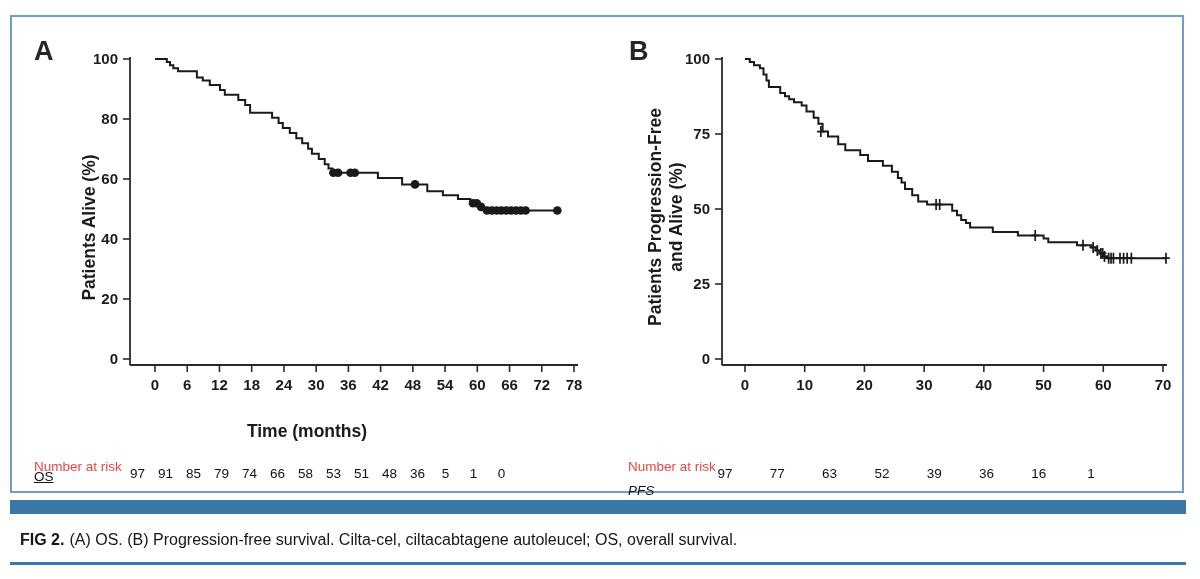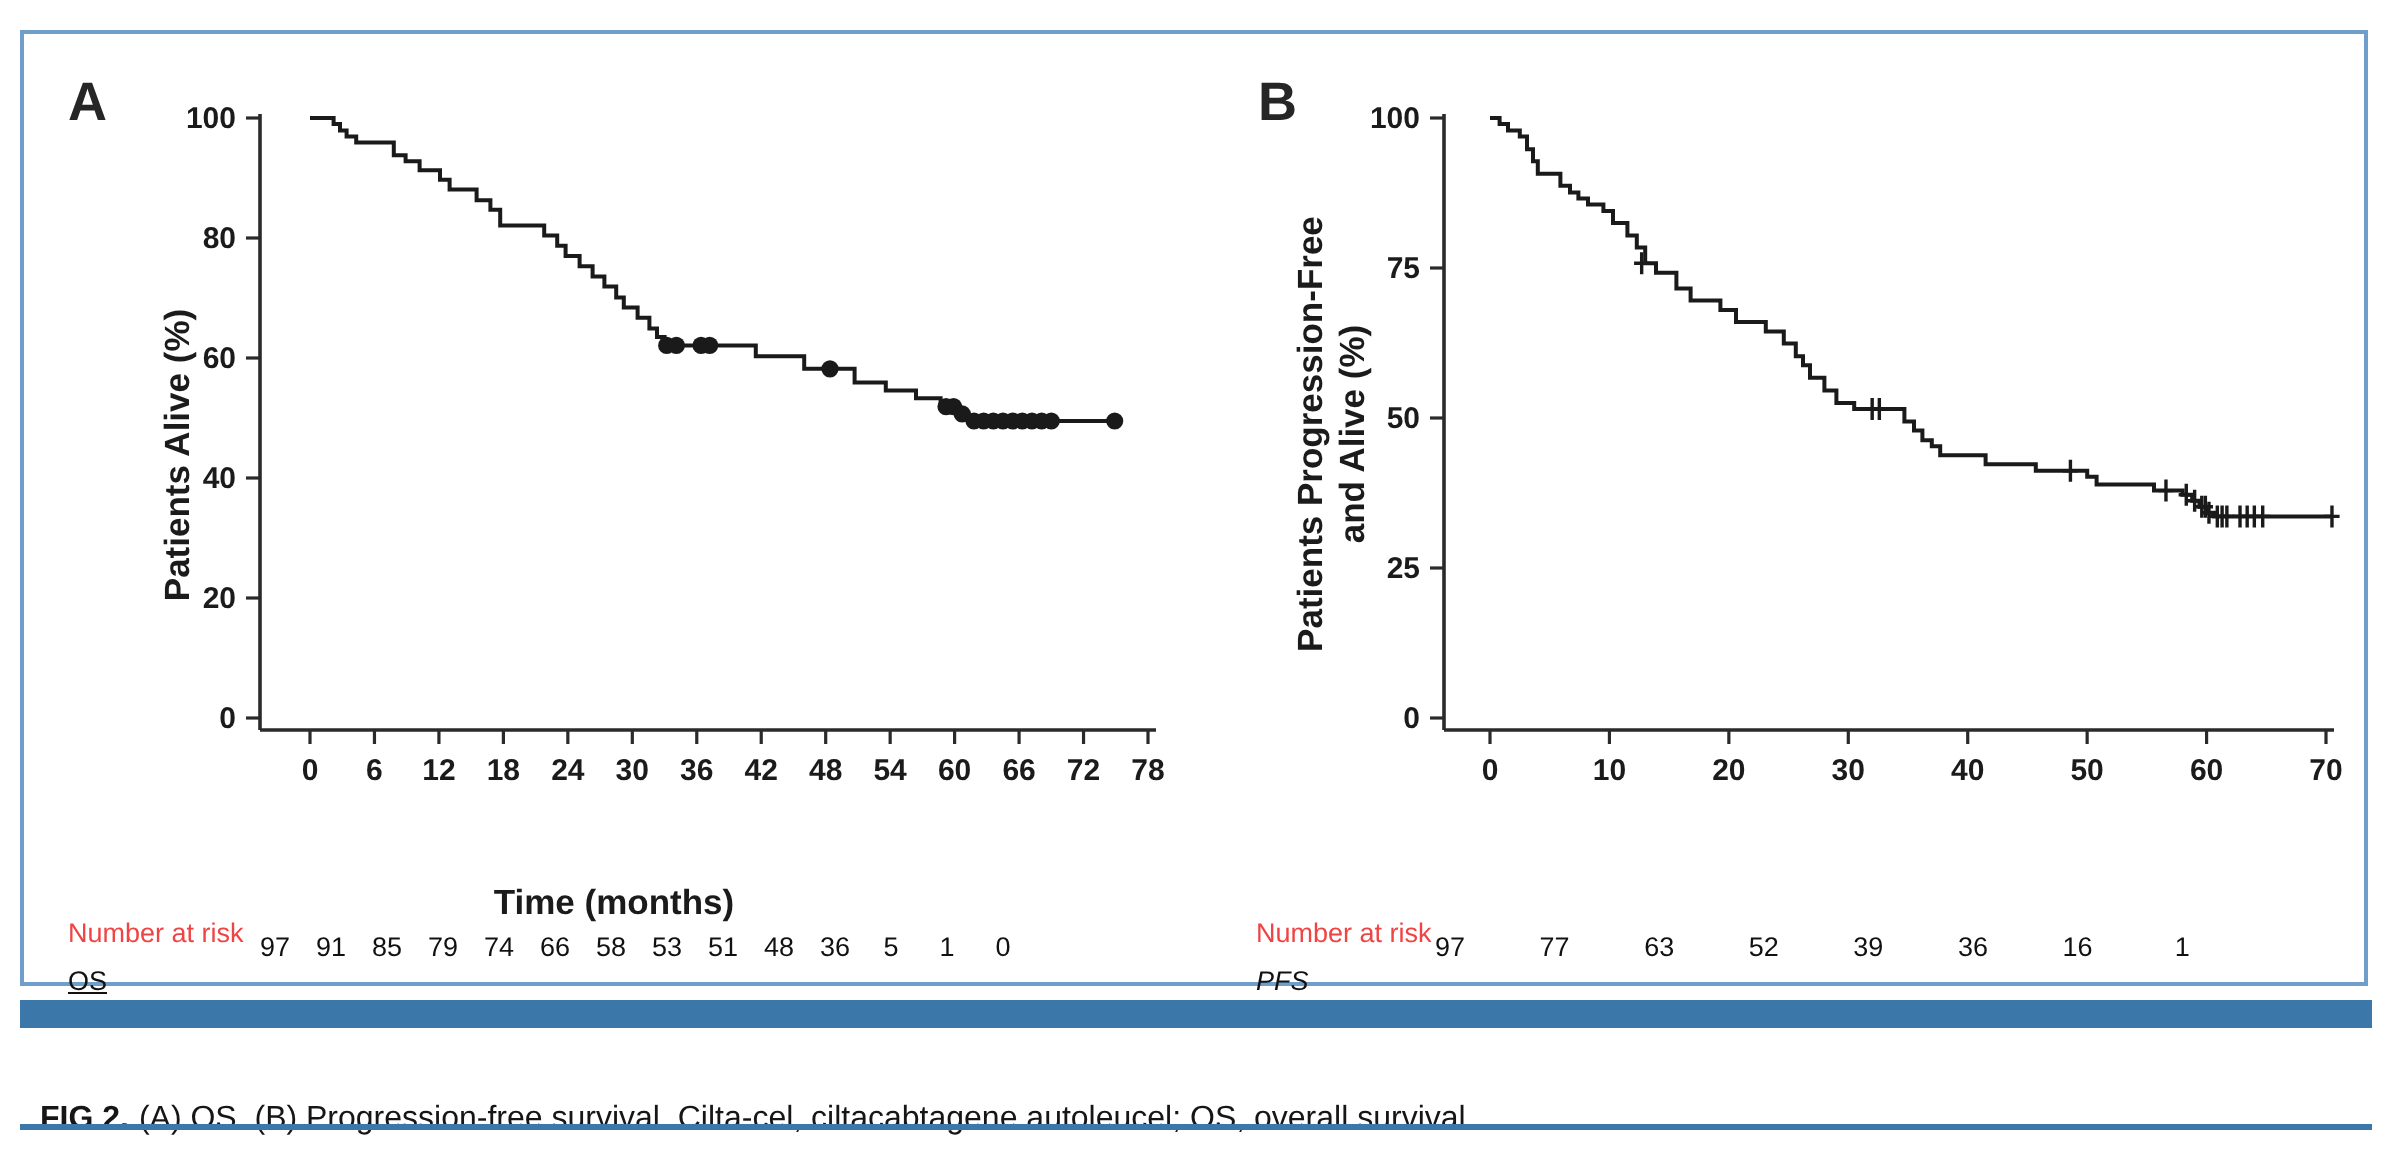--- a/index.html
+++ b/index.html
@@ -8,30 +8,30 @@
   .fig-box{position:absolute;left:10px;top:15px;width:1174px;height:478px;
            border:2px solid #6f9ecb;background:#ffffff;box-sizing:border-box;}
   .panel-letter{position:absolute;font-size:27px;font-weight:700;color:#262626;letter-spacing:.5px;}
   .letter-a{left:22px;top:19px;}
   .letter-b{left:617px;top:19px;}
   .ylabel{position:absolute;font-size:17.5px;font-weight:700;text-align:center;color:#1b1b1b;
           transform:rotate(-90deg);line-height:21px;}
   .ylabel-a{left:-93px;top:200px;width:340px;height:21px;}
   .ylabel-b{left:484px;top:179px;width:340px;height:42px;}
   .xlabel{position:absolute;font-size:17.5px;font-weight:700;text-align:center;color:#1b1b1b;}
-  .xlabel-a{left:145px;top:404px;width:300px;margin-top:20px;}
+  .xlabel-a{left:145px;top:404px;width:300px;}
   .xlabel-b{left:688px;top:404px;width:420px;}
   .risk-title{position:absolute;font-size:13.5px;color:#ef4444;}
   .risk-title-a{left:22px;top:442px;}
   .risk-title-b{left:616px;top:442px;}
   .risk-rowlabel{position:absolute;font-size:13.5px;color:#111;}
-  .risk-rowlabel-a{left:22px;top:466px;text-decoration:underline;}
+  .risk-rowlabel-a{left:22px;top:452px;text-decoration:underline;}
   .risk-rowlabel-b{left:616px;top:466px;font-style:italic;}
   .accent-bar{position:absolute;left:10px;top:500px;width:1176px;height:14px;}
-  .caption{position:absolute;left:20px;top:531px;width:1160px;font-size:16px;color:#161616;margin-top:20px;}
+  .caption{position:absolute;left:20px;top:531px;width:1160px;font-size:16px;color:#161616;}
   .caption .cap-label{font-weight:700;margin-right:5px;}
   .bottom-line{position:absolute;left:10px;top:562px;width:1176px;height:2.5px;}
   svg{position:absolute;left:0;top:0;}
 </style>
 </head>
 <body>
 
 <div class="page">
 
   <div class="fig-box" style="border-color: rgb(111, 158, 203);">

